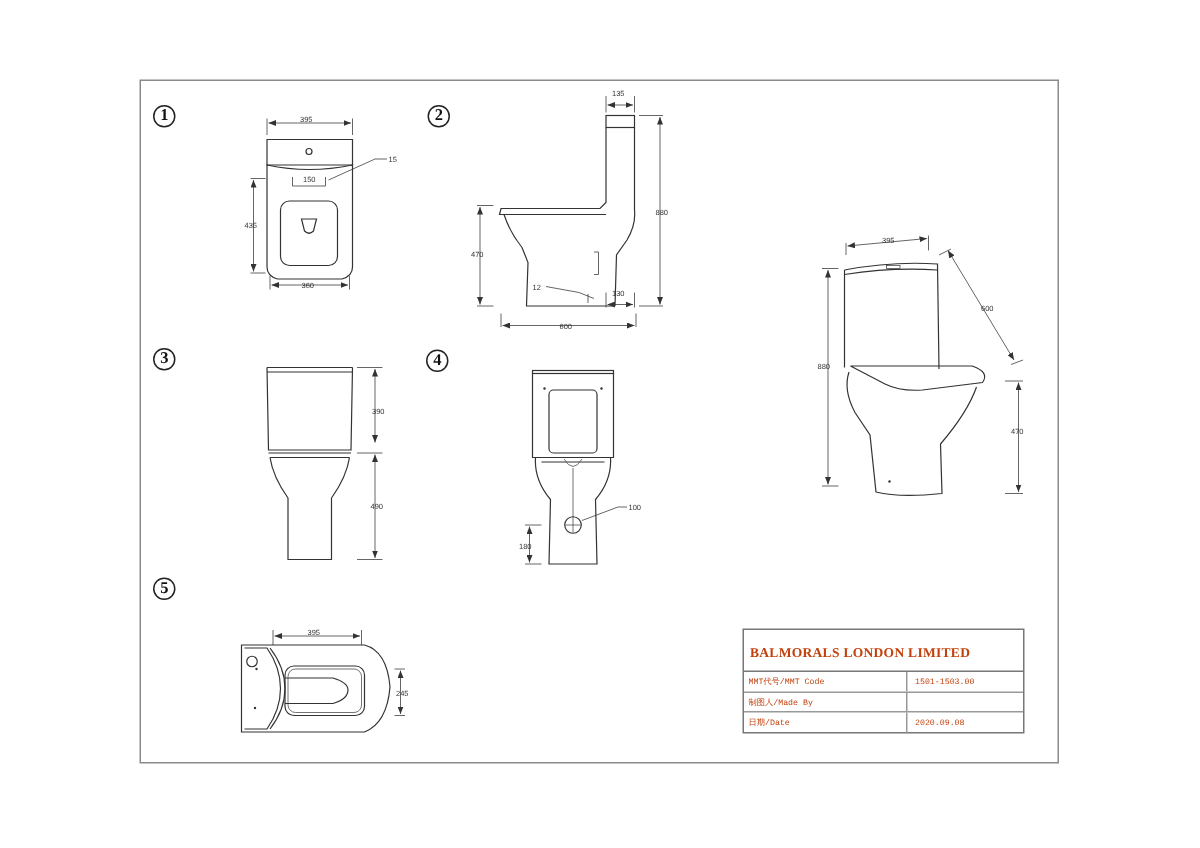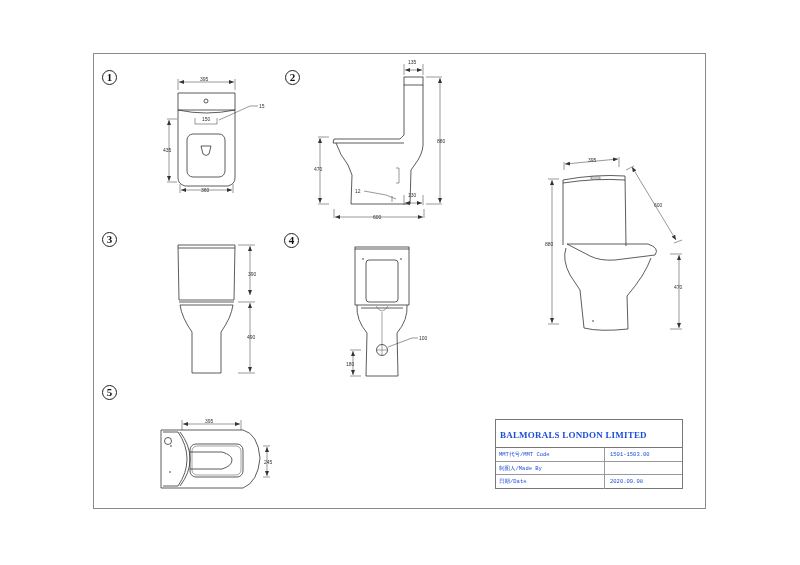--- a/index.html
+++ b/index.html
@@ -5,21 +5,21 @@
     html, body { margin: 0; padding: 0; background: #ffffff; }
     body { width: 800px; height: 565px; position: relative; overflow: hidden; font-family: "Liberation Sans", sans-serif; }
     .sheet { position: absolute; left: 0; top: 0; width: 800px; height: 565px; }
     .frame { position: absolute; left: 93px; top: 53px; width: 613px; height: 456px; border: 1px solid #8a8a8a; box-sizing: border-box; }
     svg.drawing { position: absolute; left: 0; top: 0; width: 800px; height: 565px; }
     .line { stroke: #333; stroke-width: 0.8; fill: none; }
     .thin { stroke: #444; stroke-width: 0.5; fill: none; }
     .dim { stroke: #333; stroke-width: 0.5; fill: none; }
     .dimtext { font-family: "Liberation Sans", sans-serif; font-size: 5px; fill: #333; }
     .circ-label { position: absolute; width: 15px; height: 15px; border: 1px solid #222; border-radius: 50%; box-sizing: border-box; font-family: "Liberation Serif", serif; font-size: 11px; font-weight: bold; line-height: 13px; text-align: center; color: #111; }
-    .title-block { position: absolute; left: 495px; top: 419px; width: 188px; height: 70px; border: 1px solid #777; box-sizing: border-box; font-family: "Liberation Mono", monospace; color: #1d4ed8; }
+    .title-block { position: absolute; left: 495px; top: 419px; width: 188px; height: 70px; border: 1px solid #777; box-sizing: border-box; font-family: "Liberation Mono", monospace; color: #c2410c; }
     .tb-title { height: 28px; border-bottom: 1px solid #777; box-sizing: border-box; font-family: "Liberation Serif", serif; font-weight: bold; font-size: 9px; line-height: 30px; padding-left: 4px; letter-spacing: 0.2px; }
     .tb-row { display: flex; height: 13.5px; border-bottom: 1px solid #999; box-sizing: border-box; font-size: 5.5px; line-height: 13px; }
     .tb-row:last-child { border-bottom: none; }
     .tb-label { width: 109px; border-right: 1px solid #999; box-sizing: border-box; padding-left: 3px; white-space: nowrap; overflow: hidden; }
     .tb-value { flex: 1; padding-left: 5px; white-space: nowrap; }
   </style>
 </head>
 <body>
 
 <div class="sheet">

